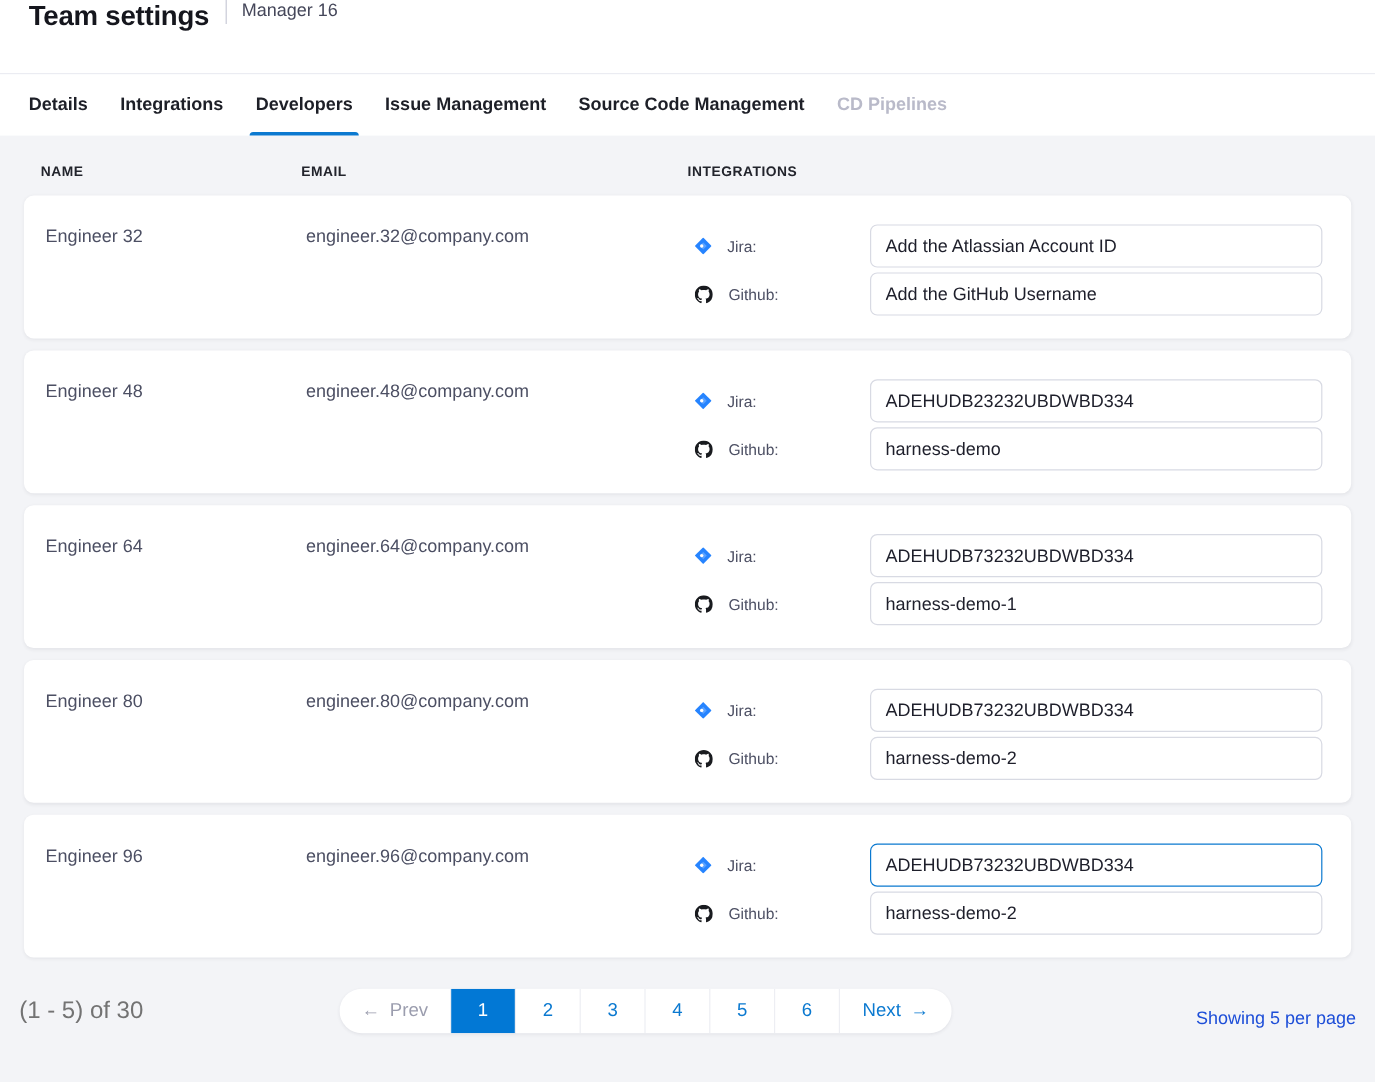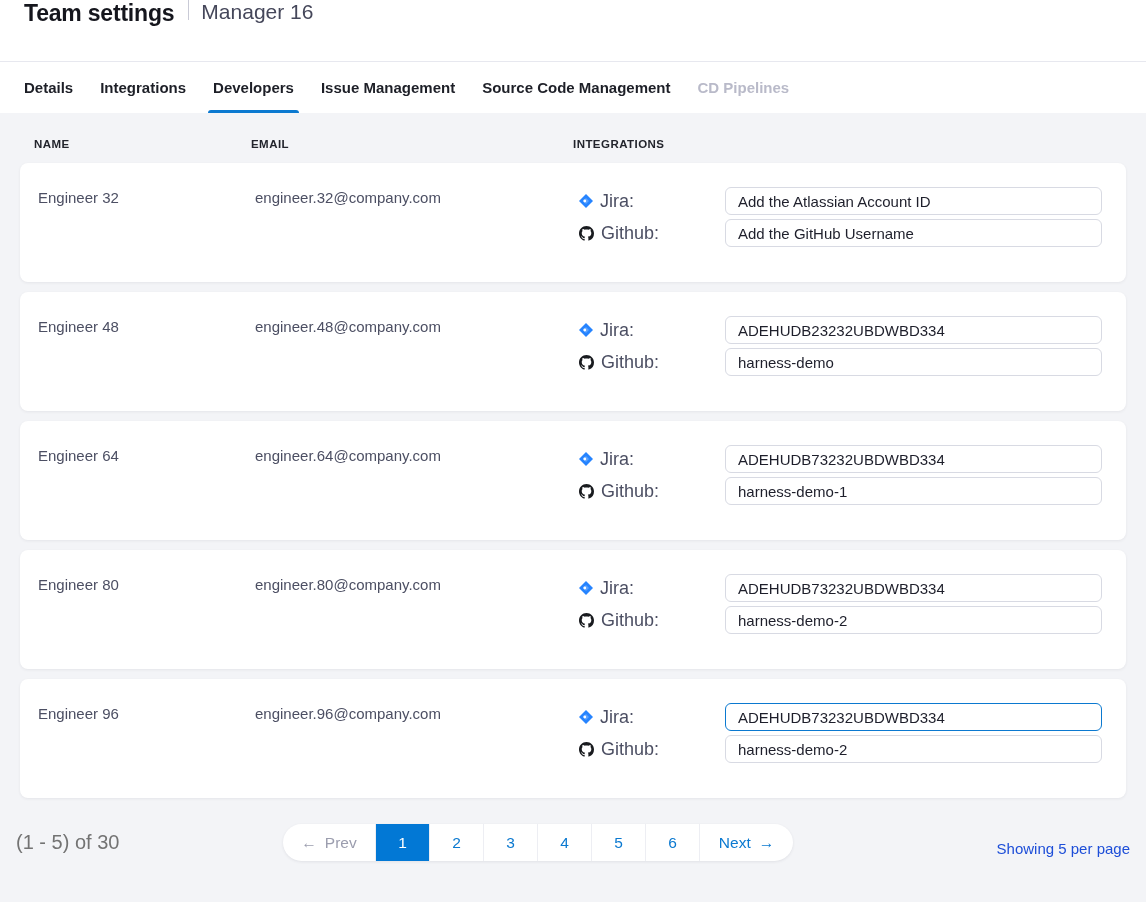--- a/index.html
+++ b/index.html
@@ -4,44 +4,44 @@
 <style>
   * { margin:0; padding:0; box-sizing:border-box; }
   html,body { width:1146px; height:902px; background:#ffffff;
     font-family:"Liberation Sans", sans-serif; color:#1e1f2b; overflow:hidden; }
 
   
   .header { height:62px; display:flex; padding:0 24px;
     background:#fff; border-bottom:1px solid #e7e8ef; }
   .page-title { font-size:23px; font-weight:700; color:#15161d; letter-spacing:-0.2px; }
   .title-divider { width:1px; height:20px; background:#c9cad6; margin:0 12px 0 14px; }
-  .subtitle { font-size:21px; color:#45475a; }
+  .subtitle { font-size:15px; color:#45475a; }
 
   
   .tabbar { height:51px; display:flex; align-items:stretch; padding:0 24px; gap:27px; background:#fff; }
   .tab { display:flex; align-items:center; font-size:15px; font-weight:600;
     color:#1d1f27; position:relative; cursor:pointer; white-space:nowrap;text-align:right; }
   .tab.active::after { content:""; position:absolute; left:-5px; right:-5px; bottom:0;
     height:3px; background:#0b79d0; border-radius:3px 3px 0 0; }
   .tab.disabled { color:#b9bac9; cursor:default; }
 
   
   .content { background:#f3f4f7; height:789px; }
   .cols { display:grid; grid-template-columns:217px 322px 1fr; margin:0 16px;
     padding:25px 24px 13px 18px; font-size:11.5px; font-weight:700; color:#22242c;
     letter-spacing:.45px; }
   .card { display:grid; grid-template-columns:217px 322px 1fr; margin:0 20px 10px;
     padding:24px 24px 16px 18px; background:#fff; border-radius:8px; height:119px;
     box-shadow:0 1px 3px rgba(40,41,61,.07); }
   .cell-name, .cell-email { font-size:15px; color:#4c4f63; padding-top:2px; }
   .int-line { display:flex; align-items:center; margin-bottom:4px; }
-  .int-label { width:148px; display:flex; align-items:center; gap:7px;
-    font-size:18px; color:#4c4f63; padding-left:2px; }
+  .int-label { width:148px; display:flex; align-items:center; gap:13px;
+    font-size:13px; color:#4c4f63; padding-left:2px; }
   .int-label svg { flex:0 0 auto; display:block; }
-  .int-input { flex:1; height:28px; border:1px solid #d8dae3; border-radius:6px;
+  .int-input { flex:1; height:36px; border:1px solid #d8dae3; border-radius:6px;
     padding:0 12px; font-size:15px; color:#1e1f2b; background:#fff; outline:none;
     font-family:"Liberation Sans", sans-serif; }
   .int-input.focused { border:1.5px solid #0b79d0; }
 
   
   .pagination { display:flex; align-items:center; margin:26px 16px 0; }
   .range-label { font-size:20px; color:#737373; width:267px; }
   .pager { display:flex; height:37px; background:#fff; border-radius:19px;
     overflow:hidden; box-shadow:0 1px 3px rgba(40,41,61,.09); }
   .page-item { min-width:54px; display:flex; align-items:center; justify-content:center;

